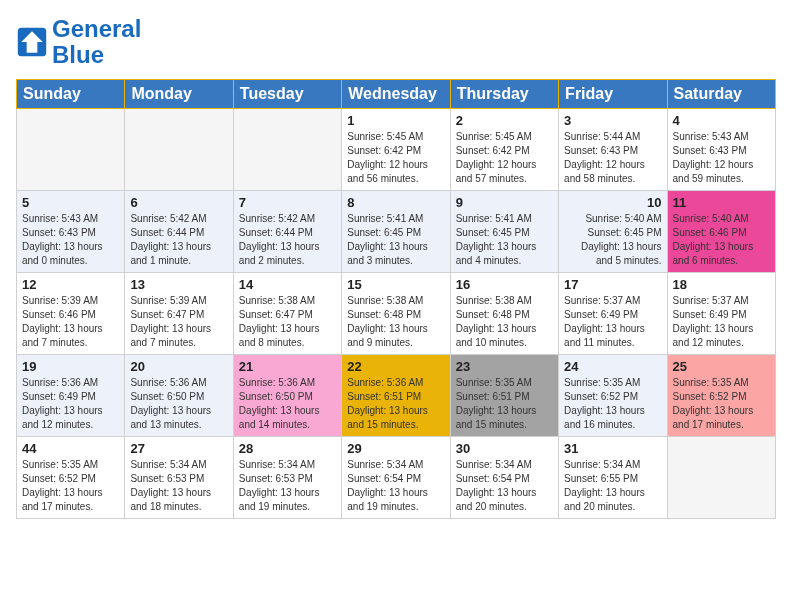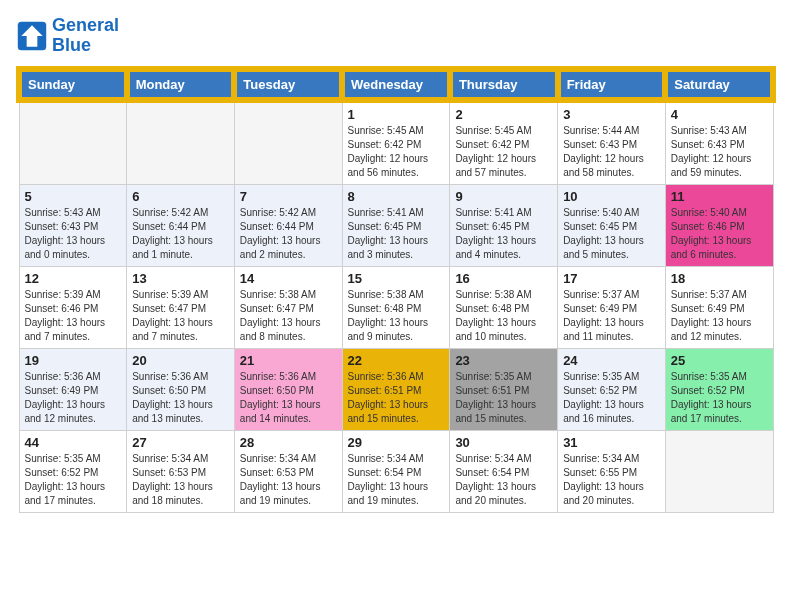--- a/index.html
+++ b/index.html
@@ -15,21 +15,21 @@
       justify-content: space-between;
       align-items: flex-start;
       margin-bottom: 10px;
     }
     .logo {
       display: flex;
       align-items: center;
       gap: 4px;
     }
     .logo-text {
-      font-size: 18px;
+      font-size: 24px;
       font-weight: bold;
       line-height: 1.1;
       color: #000;
     }
     .logo-text span { color: #1a6bbf; }
     .logo-icon {
       width: 32px;
       height: 32px;
     }
     .title-area {
@@ -47,23 +47,23 @@
     .calendar {
       width: 100%;
       border-collapse: collapse;
       font-size: 11px;
     }
     .calendar th {
       background: #3878c0;
       color: #fff;
       text-align: left;
       padding: 5px 6px;
-      font-size: 13px;
+      font-size: 16px;
       font-weight: bold;
-      border: 6px solid #eab308;
+      border: 1px solid #eab308;
     }
     .calendar td {
       border: 1px solid #d0d0d0;
       vertical-align: top;
       padding: 4px 5px;
       width: 108px;
       min-height: 80px;
       background: #fff;
     }
     .calendar td.empty {
@@ -179,21 +179,21 @@
 Daylight: 13 hours
 and 3 minutes.</div>
         </td>
         <td style="background: rgb(237, 242, 250);">
           <div class="day-number">9</div>
           <div class="day-info" style="white-space: pre-line;">Sunrise: 5:41 AM
 Sunset: 6:45 PM
 Daylight: 13 hours
 and 4 minutes.</div>
         </td>
-        <td style="background: rgb(237, 242, 250);">
+        <td style="background: rgb(237, 242, 250); text-align: right;">
           <div class="day-number">10</div>
           <div class="day-info" style="white-space: pre-line;">Sunrise: 5:40 AM
 Sunset: 6:45 PM
 Daylight: 13 hours
 and 5 minutes.</div>
         </td>
         <td style="background: #ec4899;">
           <div class="day-number">11</div>
           <div class="day-info" style="white-space: pre-line;">Sunrise: 5:40 AM
 Sunset: 6:46 PM
@@ -288,21 +288,21 @@
 Daylight: 13 hours
 and 15 minutes.</div>
         </td>
         <td style="background: rgb(237, 242, 250);">
           <div class="day-number">24</div>
           <div class="day-info" style="white-space: pre-line;">Sunrise: 5:35 AM
 Sunset: 6:52 PM
 Daylight: 13 hours
 and 16 minutes.</div>
         </td>
-        <td style="background: #86efac;">
+        <td style="background: #fca5a5;">
           <div class="day-number">25</div>
           <div class="day-info" style="white-space: pre-line;">Sunrise: 5:35 AM
 Sunset: 6:52 PM
 Daylight: 13 hours
 and 17 minutes.</div>
         </td>
       </tr>
       <tr>
         <td>
           <div class="day-number">44</div>

